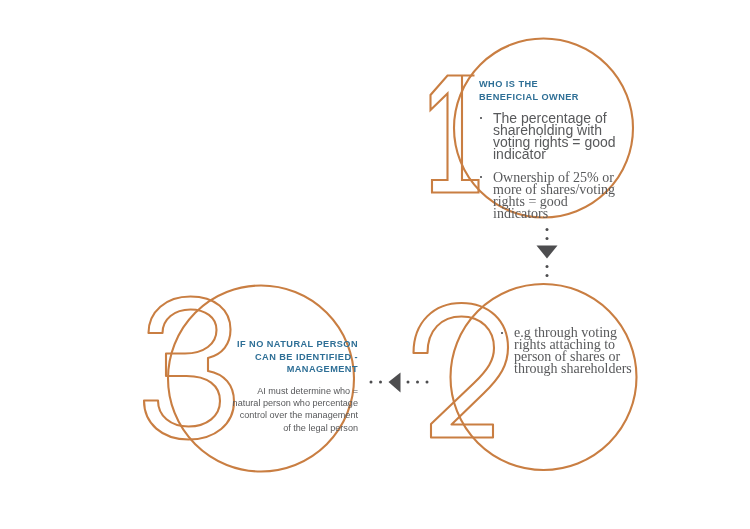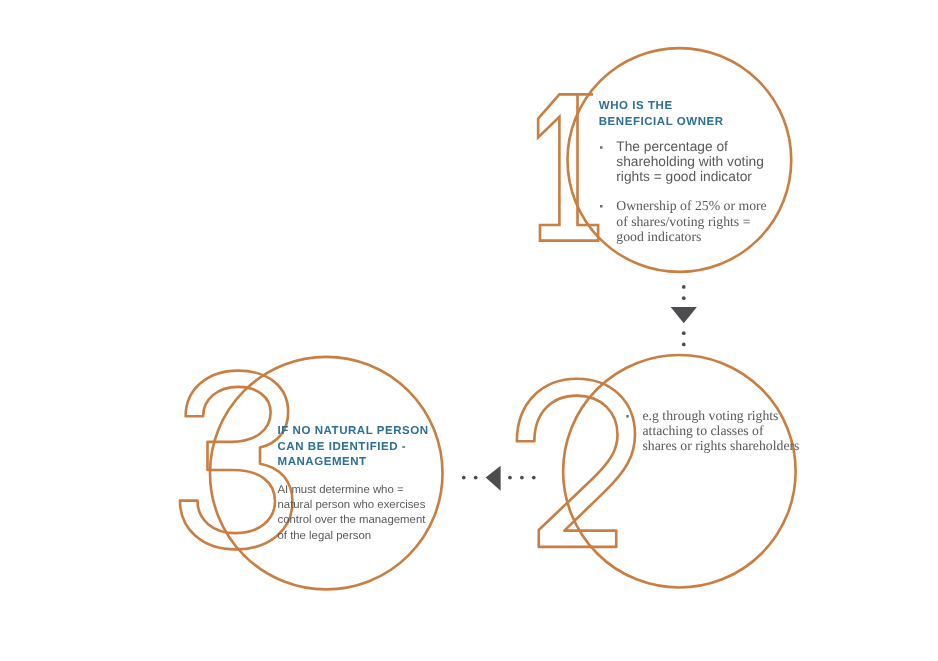--- a/index.html
+++ b/index.html
@@ -41,21 +41,21 @@
   }
   .bullet-list {
     list-style: none;
     margin: 0; padding: 0;
   }
   .bullet-list li {
     position: relative;
     padding-left: 14px;
     margin-bottom: 11px;
     color: #58595b;
-    font-size: 11px;
+    font-size: 14px;
     line-height: 12.1px;
   }
   .bullet-list li:last-child { margin-bottom: 0; font-family: Liberation Serif, serif; }
   .bullet-list li .bullet-dot {
     position: absolute;
     left: 1px; top: 4.5px;
     width: 2.2px; height: 2.2px;
     background: #6d6e71;
     border-radius: 0;
   }
@@ -64,21 +64,21 @@
     font-size: 9.1px;
     line-height: 12.3px;
     margin: 0;
     white-space: pre-line;
   }
   
   #node1-text { left: 479px; top: 78px; width: 140px; }
   
   #node2-text { left: 500px; top: 327px; width: 140px; }
   
-  #node3-text { left: 222px; top: 338px; width: 136px; }
+  #node3-text { left: 222px; top: 338px; width: 136px; text-align: right; }
 </style>
 </head>
 <body>
 
 <div id="infographic">
 
   <svg class="svg-layer" viewBox="0 0 750 529">
 
     <g>
       <circle cx="543.5" cy="128" r="89.5" fill="none" stroke="#c97e42" stroke-width="2.1"></circle>
@@ -153,28 +153,28 @@
         <span class="bullet-dot"></span>
         <span>Ownership of 25% or more of shares/voting rights = good indicators</span>
       </li>
     </ul>
   </div>
 
   <div class="node-text" id="node2-text">
     <ul class="bullet-list">
       <li>
         <span class="bullet-dot"></span>
-        <span>e.g through voting rights attaching to classes of shares or rights shareholders</span>
+        <span>e.g through voting rights attaching to person of shares or through shareholders</span>
       </li>
     </ul>
   </div>
 
   <div class="node-text" id="node3-text">
     <h3 class="node-heading">IF NO NATURAL PERSON
 CAN BE IDENTIFIED -
 MANAGEMENT</h3>
     <p class="plain-para">AI must determine who =
-natural person who exercises
+natural person who percentage
 control over the management
 of the legal person</p>
   </div>
 
 </div>
 
 </body></html>

